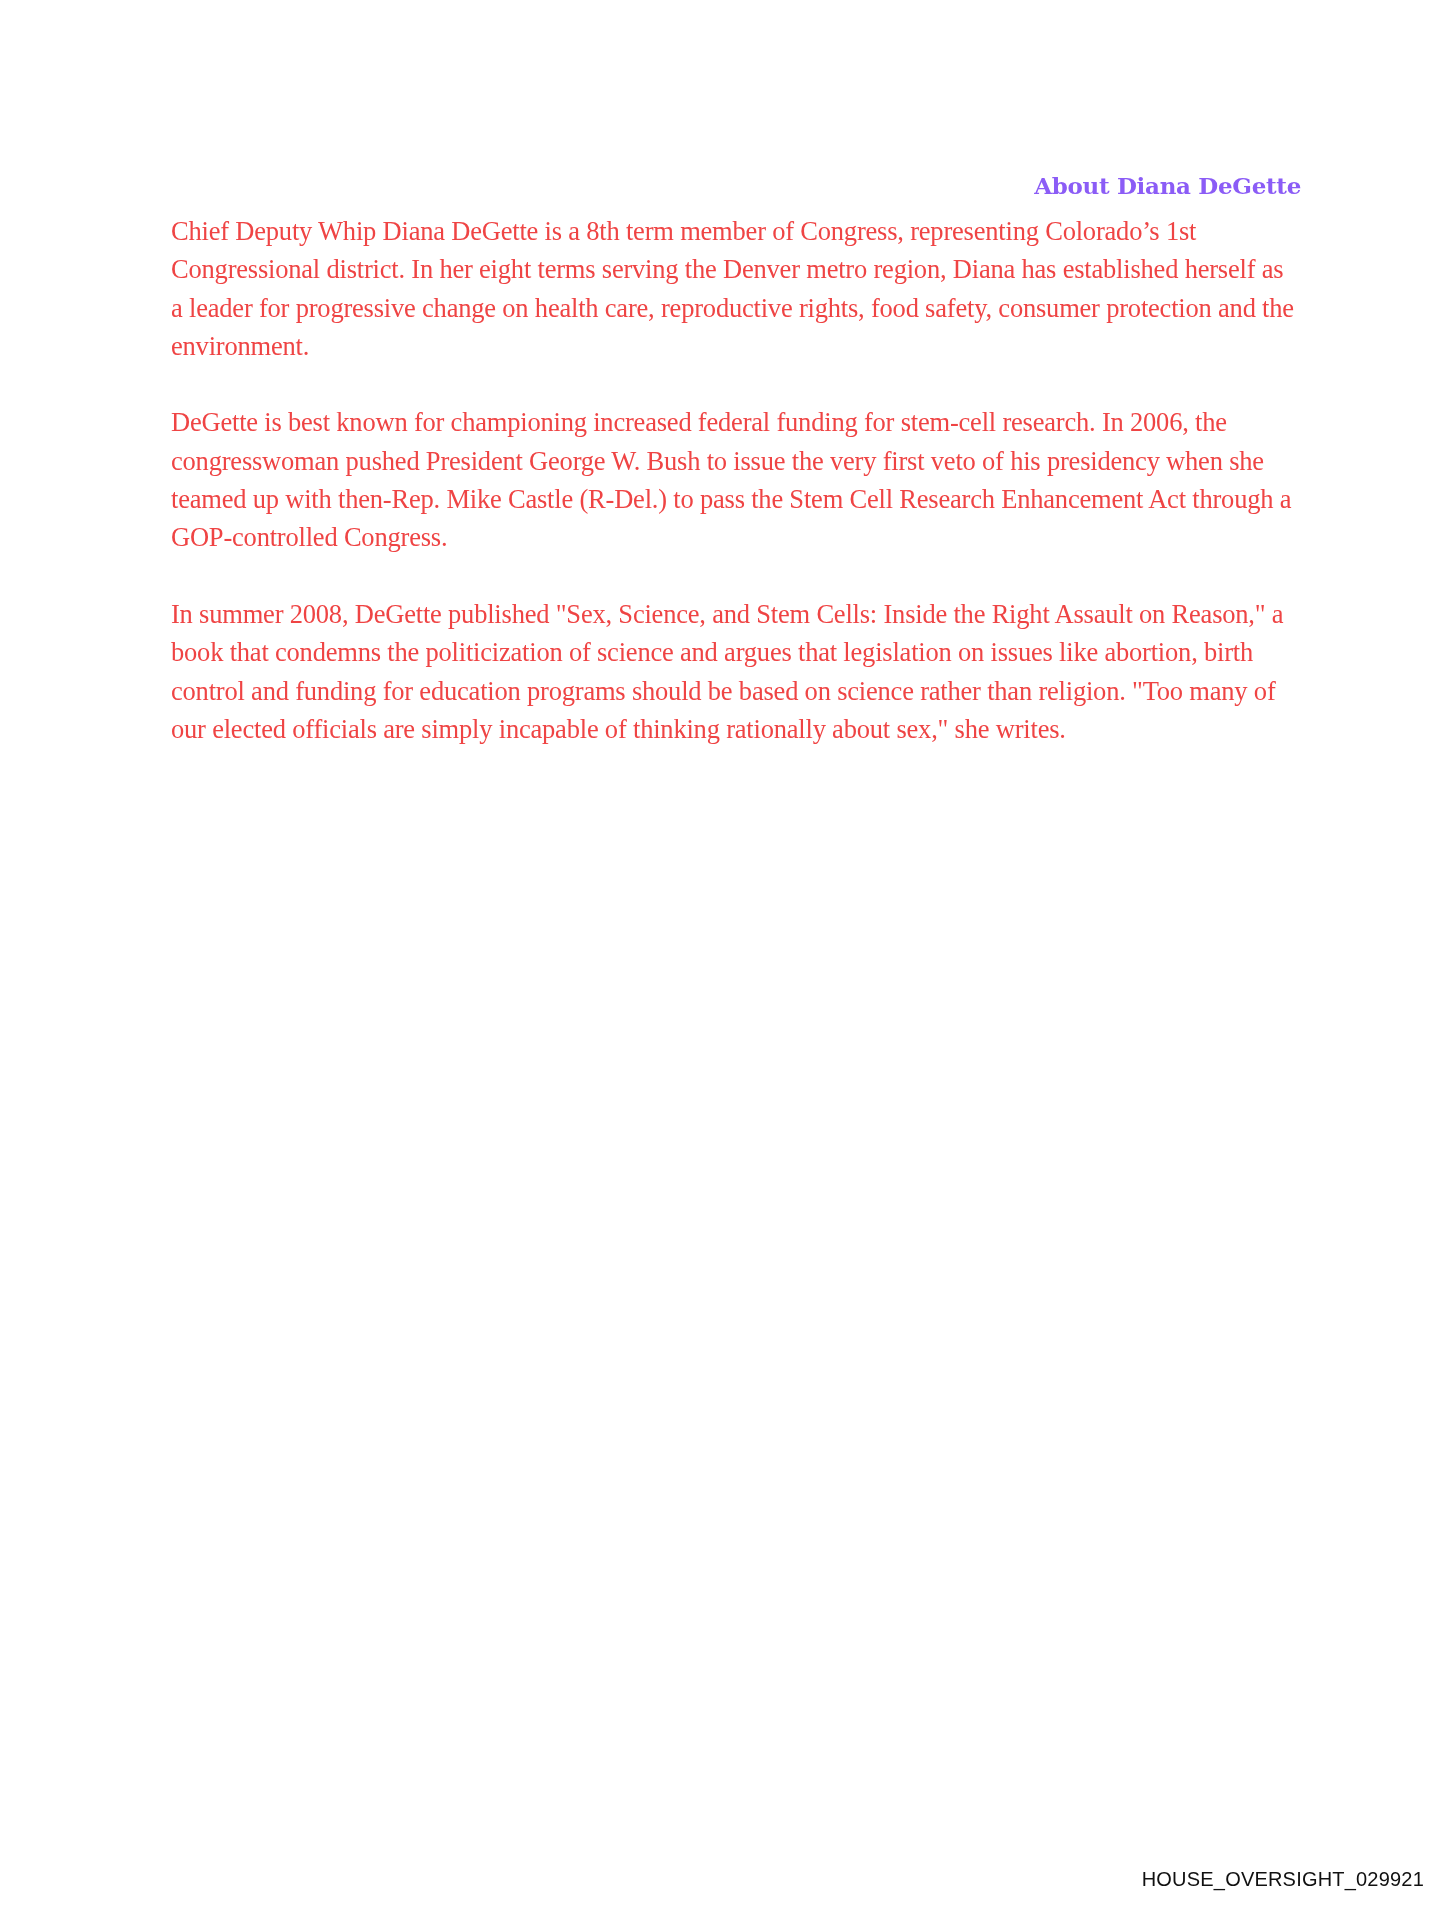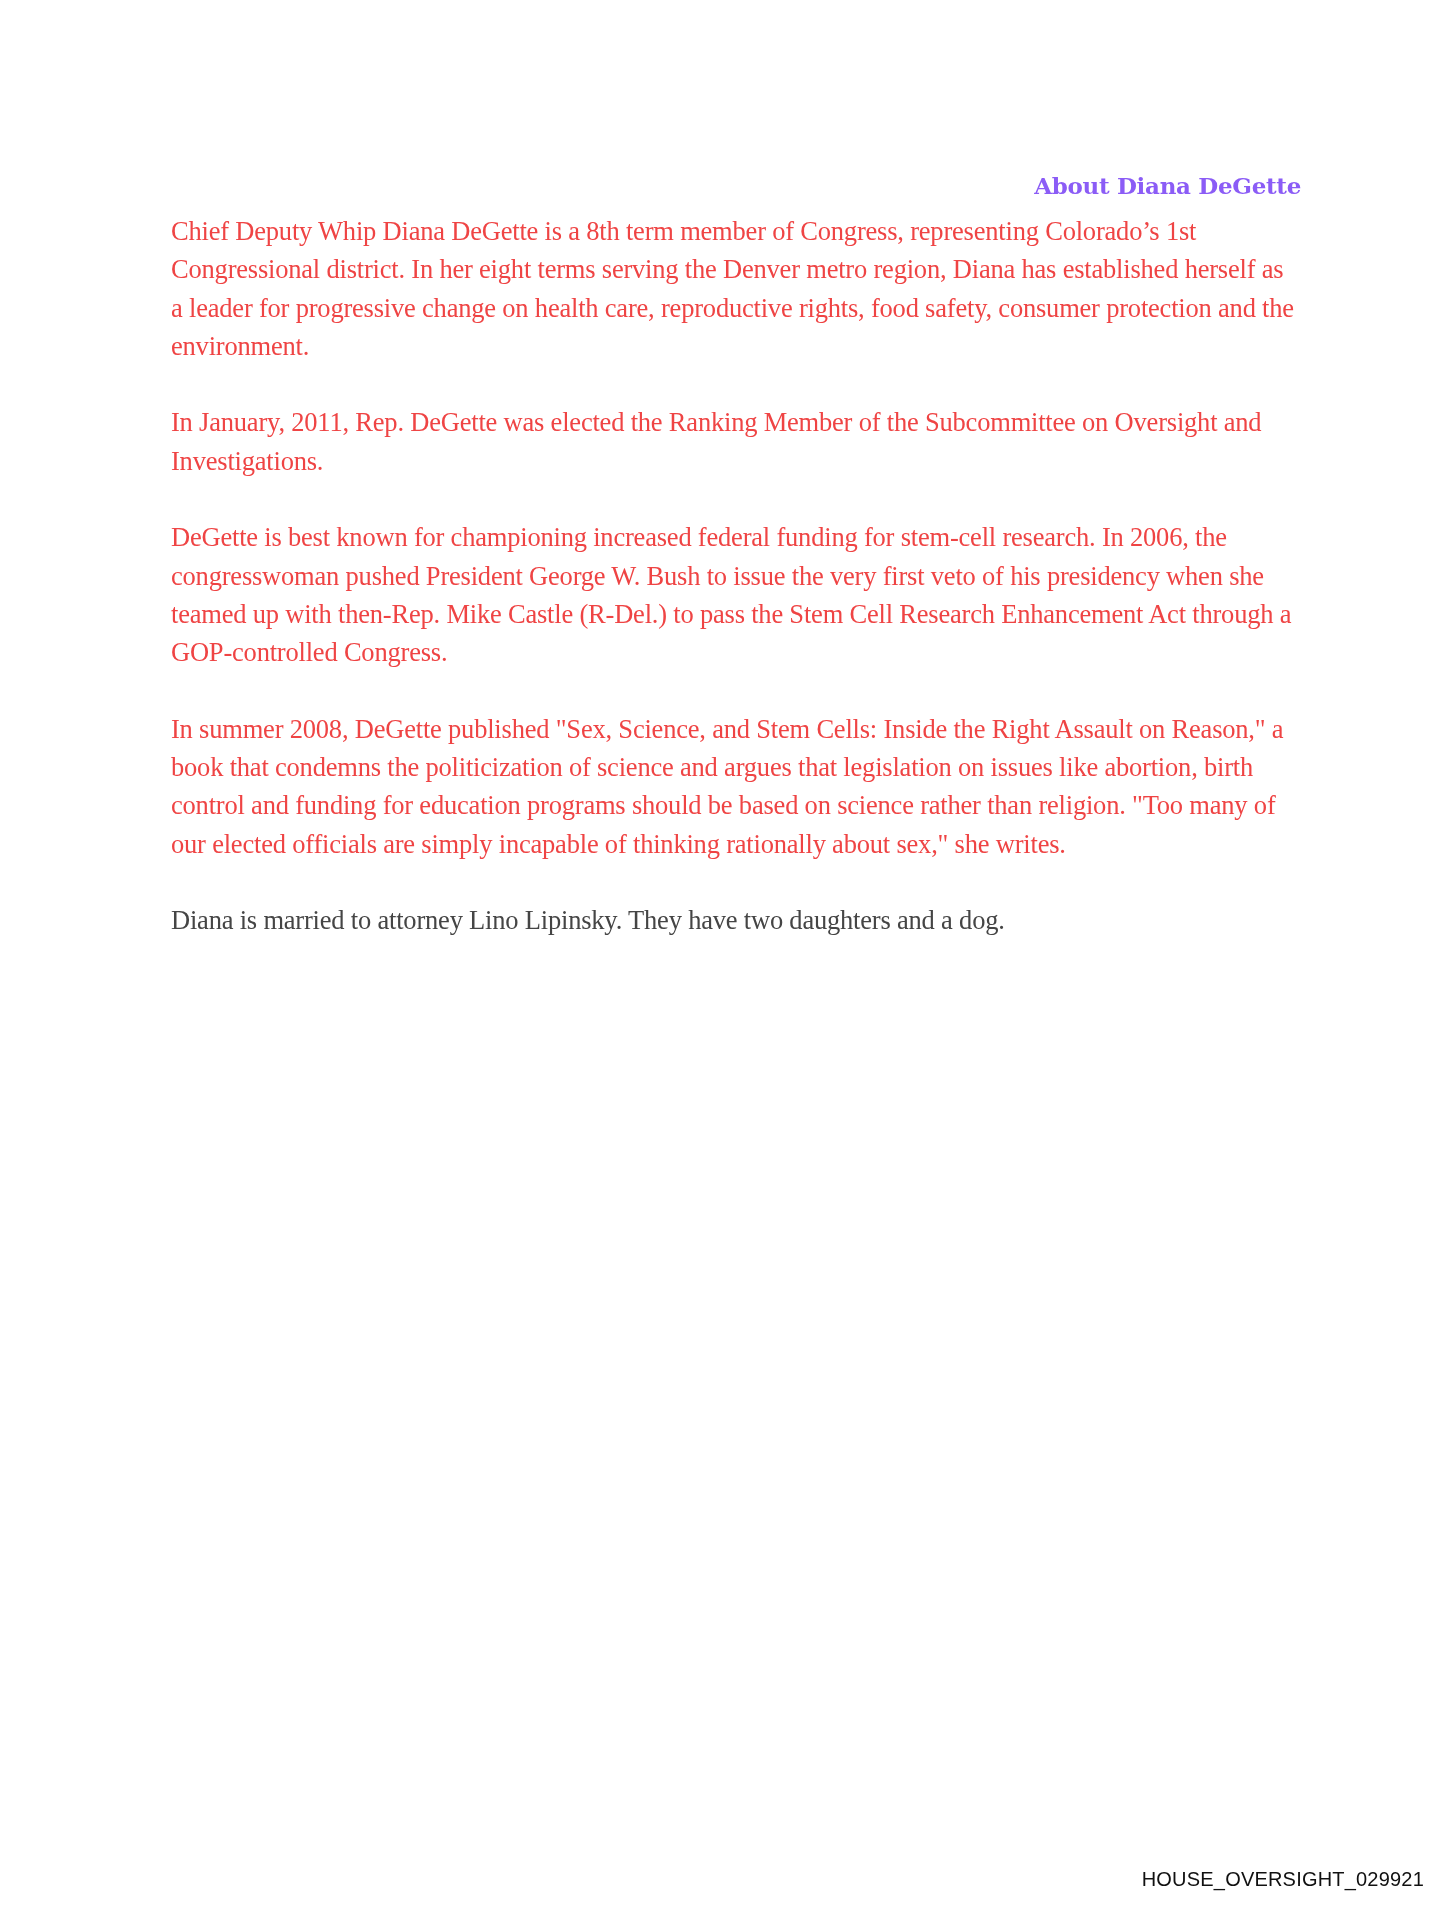--- a/index.html
+++ b/index.html
@@ -49,19 +49,17 @@
     color: #111111;
     letter-spacing: 0.2px;
   }
 </style>
 </head>
 <body>
 
 <div class="page">
   <h2 class="heading">About Diana DeGette</h2>
   <p class="para">Chief Deputy Whip Diana DeGette is a 8th term member of Congress, representing Colorado’s 1st Congressional district. In her eight terms serving the Denver metro region, Diana has established herself as a leader for progressive change on health care, reproductive rights, food safety, consumer protection and the environment.</p>
-  <p class="para">In January, 2011, Rep. DeGette was elected the Ranking Member of the Subcommittee on Oversight and Investigations.</p>
   <p class="para">DeGette is best known for championing increased federal funding for stem-cell research. In 2006, the congresswoman pushed President George W. Bush to issue the very first veto of his presidency when she teamed up with then-Rep. Mike Castle (R-Del.) to pass the Stem Cell Research Enhancement Act through a GOP-controlled Congress.</p>
   <p class="para">In summer 2008, DeGette published "Sex, Science, and Stem Cells: Inside the Right Assault on Reason," a book that condemns the politicization of science and argues that legislation on issues like abortion, birth control and funding for education programs should be based on science rather than religion. "Too many of our elected officials are simply incapable of thinking rationally about sex," she writes.</p>
-  <p class="para muted">Diana is married to attorney Lino Lipinsky. They have two daughters and a dog.</p>
 </div>
 
 <div class="footer-id">HOUSE_OVERSIGHT_029921</div>
 
 </body></html>

